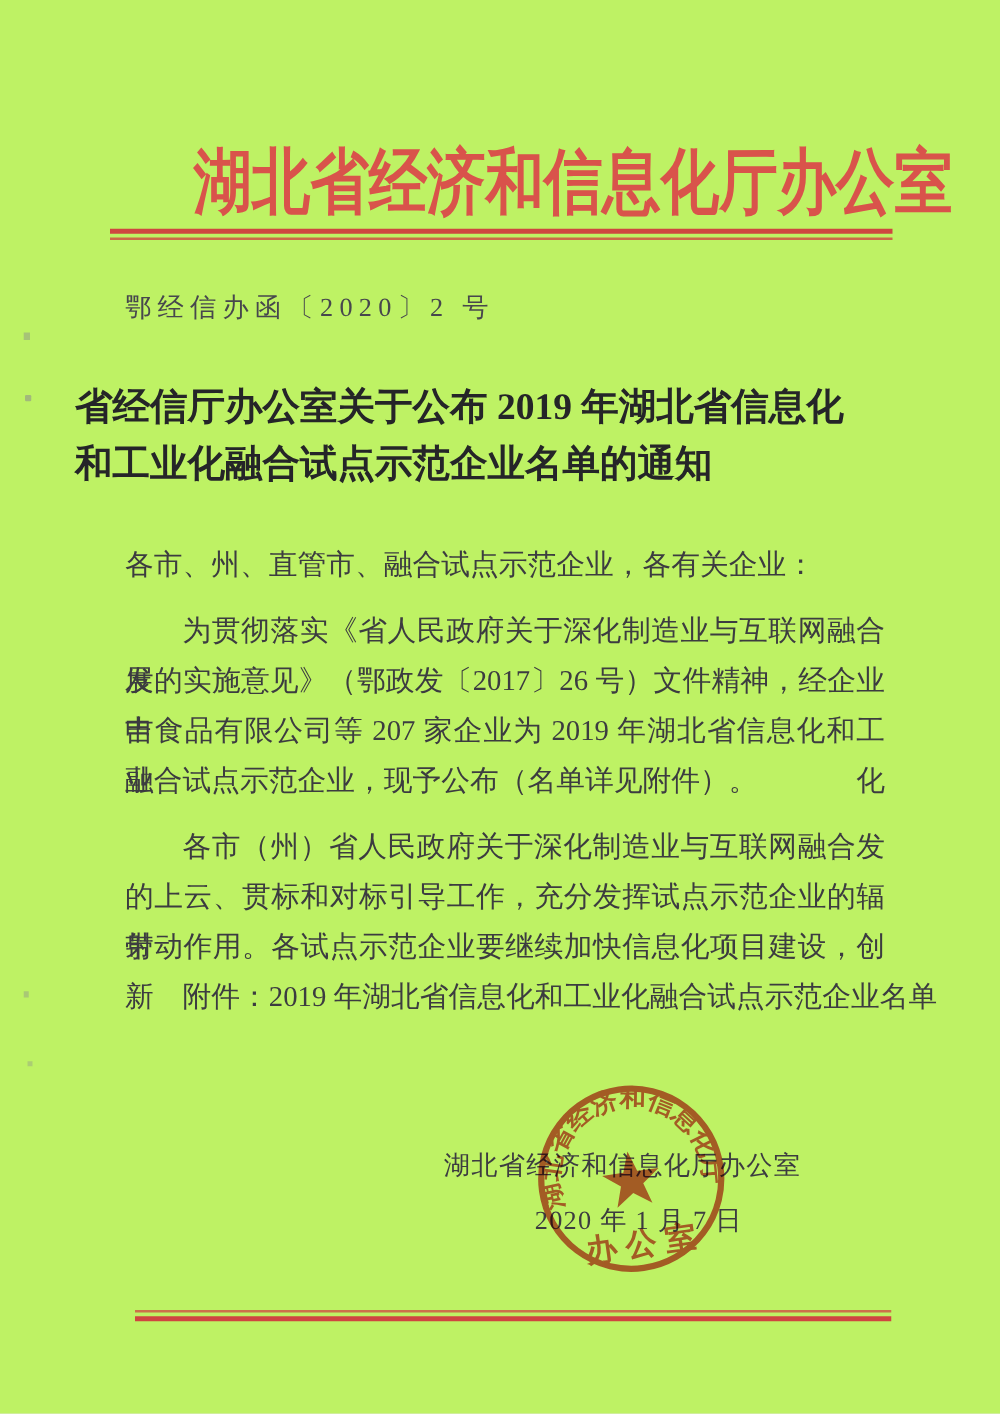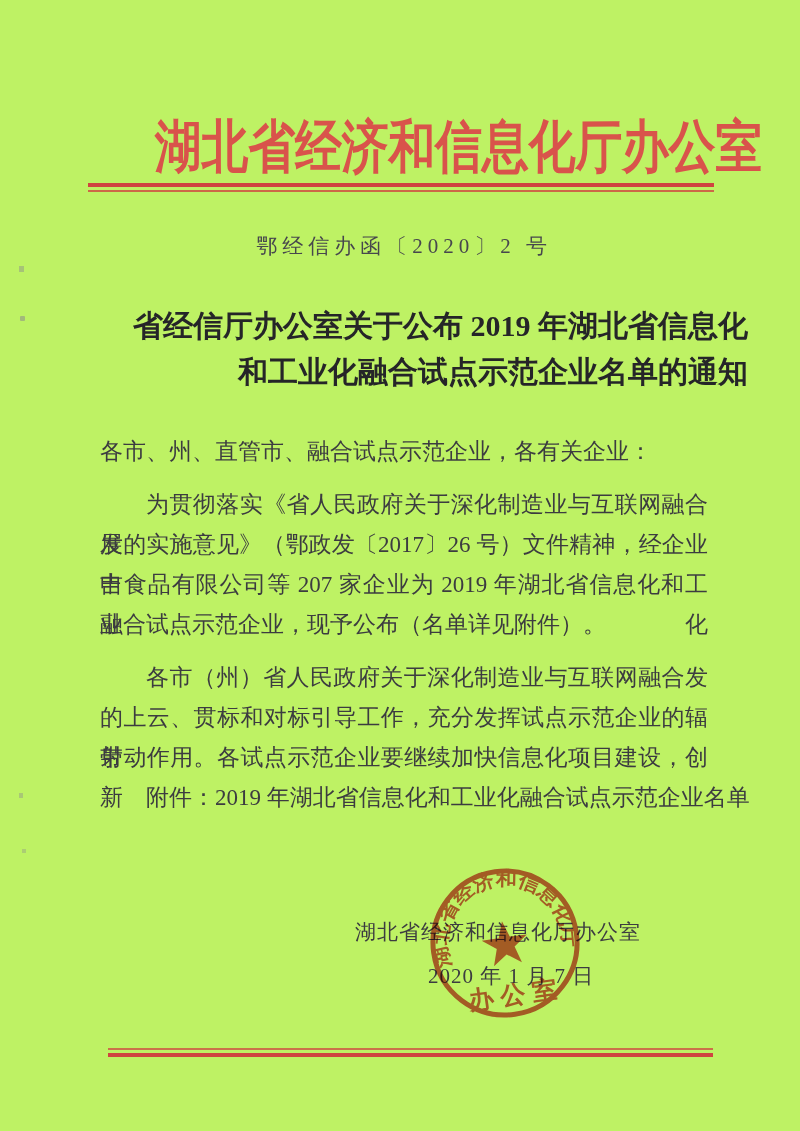--- a/index.html
+++ b/index.html
@@ -23,26 +23,26 @@
     letter-spacing:0px;
   }
   .rule{position:absolute;background:#cf4540;}
   .rule-top-thick{left:88px;top:183px;width:626px;height:4px;}
   .rule-top-thin{left:88px;top:190px;width:626px;height:2px;opacity:.8;}
   .rule-bot-thin{left:108px;top:1048px;width:605px;height:2px;opacity:.75;}
   .rule-bot-thick{left:108px;top:1053px;width:605px;height:4px;}
 
   .doc-number{
     position:absolute;left:100px;top:232px;width:608px;height:28px;
-    text-align:center;font-size:21px;line-height:28px;color:#47474d;
+    text-align:left;font-size:21px;line-height:28px;color:#47474d;
     letter-spacing:5px;
   }
   .doc-title{
     position:absolute;left:60px;top:303px;width:688px;
-    text-align:right;font-weight:bold;color:#252528;
+    text-align:left;font-weight:bold;color:#252528;
     font-size:30px;line-height:46px;letter-spacing:0px;white-space:nowrap;
   }
   .body-block{
     position:absolute;left:100px;top:432px;width:608px;color:#3c3c40;
     font-size:23px;
   }
   .bline{height:40px;line-height:40px;white-space:nowrap;}
   .jst{white-space:normal;text-align:justify;text-align-last:justify;text-justify:inter-character;}
   .ind{padding-left:46px;}
   .ind.jst{padding-left:0;text-indent:46px;margin-top:13px;}

